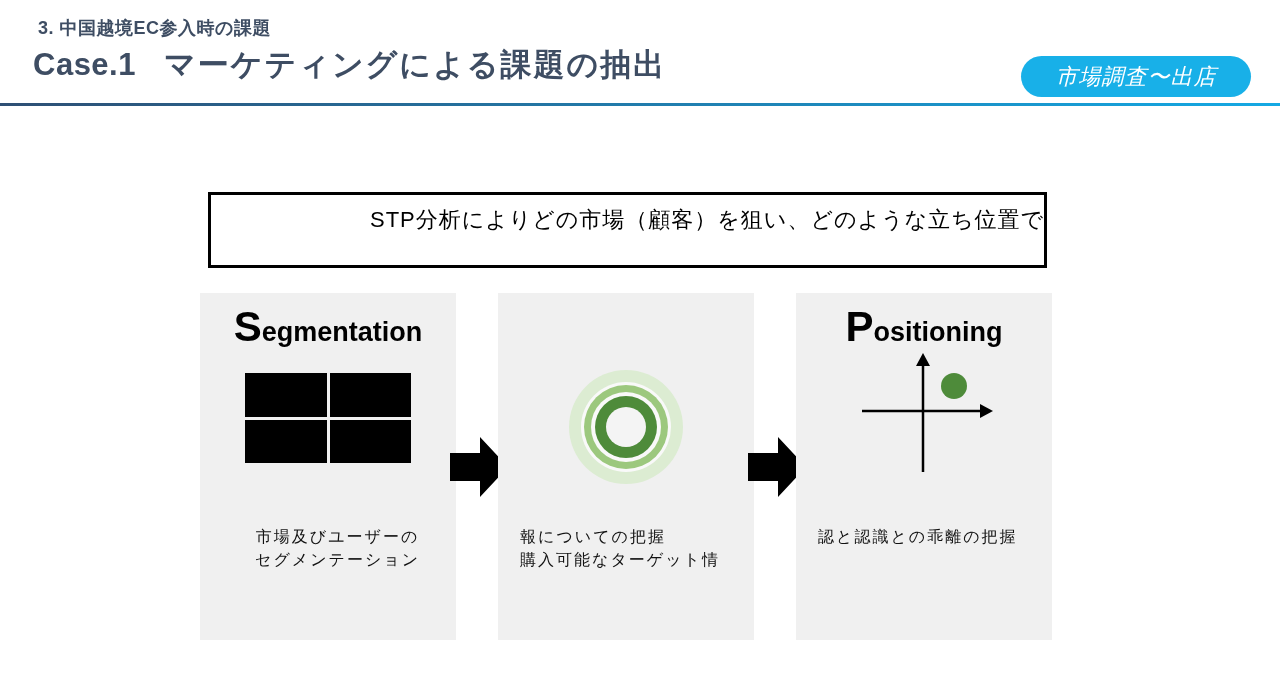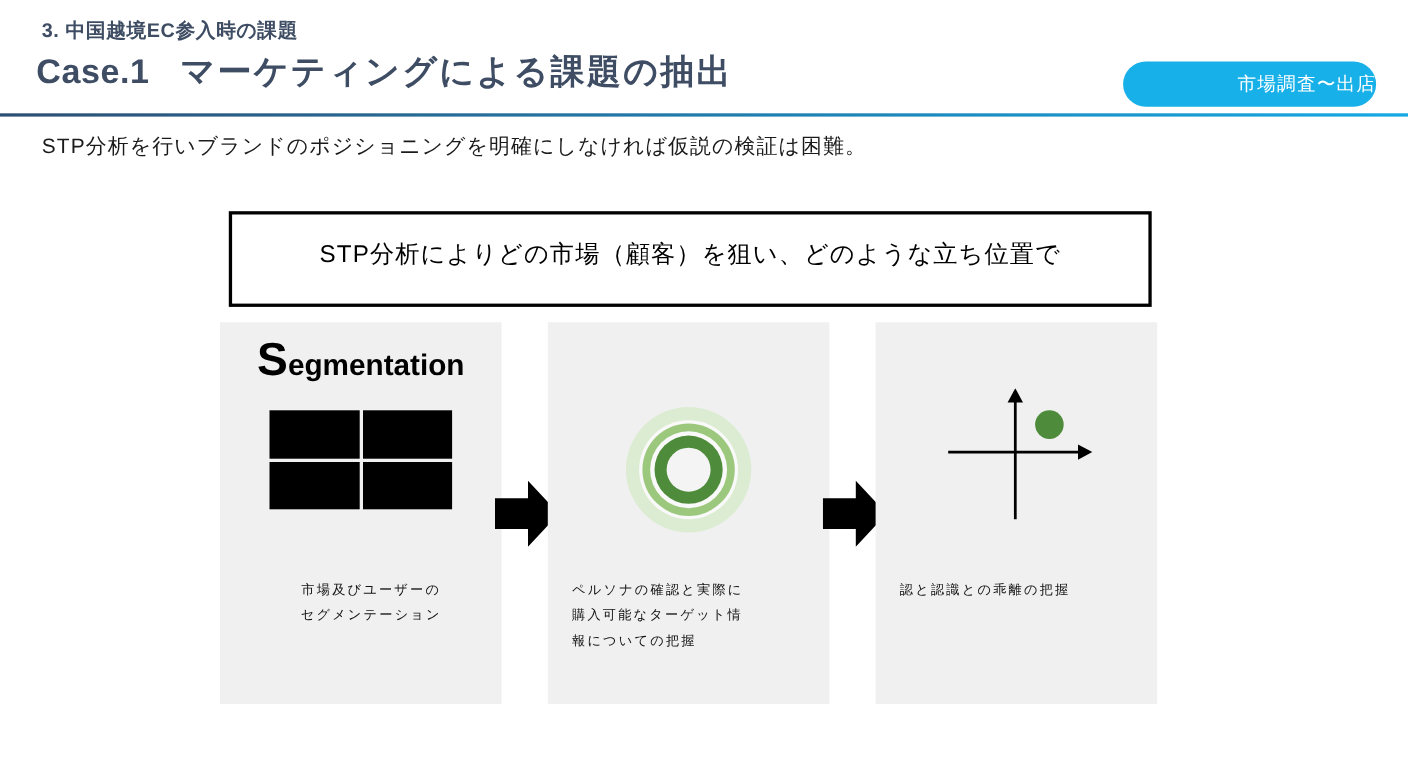--- a/index.html
+++ b/index.html
@@ -35,24 +35,25 @@
     white-space: nowrap;
   }
   .page-title .case-label { margin-right: 28px; letter-spacing: 0.5px; }
   .phase-badge {
     position: absolute;
     left: 1021px; top: 56px;
     width: 230px; height: 41px;
     background: var(--accent-blue, #18b0e8);
     border-radius: 21px;
     color: #ffffff;
-    font-size: 17px;
+    font-size: 22px;
     line-height: 41px;
-    text-align: right;
+    text-align: center;
     letter-spacing: 1px;
+    font-style: italic;
   }
   .divider {
     position: absolute;
     left: 0; top: 103px;
     width: 1280px; height: 3px;
     background: linear-gradient(to right, var(--divider-left, #2e4f74), var(--divider-right, #14a9e4));
   }
   .subtitle {
     position: absolute;
     left: 38px; top: 120px;
@@ -61,25 +62,25 @@
     letter-spacing: 1px;
   }
 
   
   .key-box {
     position: absolute;
     left: 208px; top: 192px;
     width: 833px; height: 61px;
     border: 3px solid #000000;
     background: #ffffff;
-    text-align: center;
+    text-align: right;
     font-size: 22px;
     line-height: 31px;
     color: #000000;
-    padding-top: 20px;
+    padding-top: 9px;
     letter-spacing: 1px;
   }
   .key-box div { display: block; }
 
   
   .col {
     position: absolute;
     top: 293px;
     width: 256px; height: 347px;
     background: var(--panel-bg, #f0f0f0);
@@ -96,21 +97,21 @@
     font-size: 27px;
     font-weight: bold;
     color: #000000;
   }
   .col-title::first-letter { font-size: 42px; }
 
   .col-desc {
     position: absolute;
     left: 22px; right: 3px; top: 232px;
     margin: 0;
-    font-size: 12px;
+    font-size: 16px;
     line-height: 23px;
     letter-spacing: 2px;
     color: #111111;
   }
   .col-desc span { display: block; }
   .col-desc.center { text-align: center; }
 
   
   .icon-grid {
     position: absolute;
@@ -151,21 +152,20 @@
   <div class="section-label">3. 中国越境EC参入時の課題</div>
 
   <h1 class="page-title">
     <span class="case-label">Case.1</span><span class="title-text">マーケティングによる課題の抽出</span>
   </h1>
 
   <div class="phase-badge">市場調査〜出店</div>
 
   <div class="divider"></div>
 
-  <div class="subtitle">STP分析を行いブランドのポジショニングを明確にしなければ仮説の検証は困難。</div>
 
   <div class="key-box">
     <div>STP分析によりどの市場（顧客）を狙い、どのような立ち位置で</div>
   </div>
 
   <section class="col c1">
     <h2 class="col-title">Segmentation</h2>
     <div class="icon-grid">
       <div class="cell"></div>
       <div class="cell"></div>
@@ -185,31 +185,31 @@
   <section class="col c2">
     <svg class="icon-bullseye" width="116" height="116" viewBox="0 0 116 116">
       <circle class="ring-pale" cx="58" cy="58" r="57"></circle>
       <circle class="ring-gap" cx="58" cy="58" r="45"></circle>
       <circle class="ring-mid" cx="58" cy="58" r="42"></circle>
       <circle class="ring-gap" cx="58" cy="58" r="35"></circle>
       <circle class="ring-dark" cx="58" cy="58" r="31"></circle>
       <circle class="ring-center" cx="58" cy="58" r="20"></circle>
     </svg>
     <p class="col-desc">
-      <span>ペルソナの確認と実際に</span>
+      <span>報についての把握</span>
       <span>購入可能なターゲット情</span>
-      <span>報についての把握</span>
     </p>
   </section>
 
   <svg class="flow-arrow a2" width="58" height="60" viewBox="0 0 58 60">
     <polygon points="0,16 30,16 30,0 58,30 30,60 30,44 0,44"></polygon>
   </svg>
 
   <section class="col c3">
+    <h2 class="col-title">Positioning</h2>
     <svg class="icon-axes" width="140" height="120" viewBox="0 0 140 120">
       <line class="axis-line" x1="69" y1="11" x2="69" y2="119"></line>
       <polygon class="axis-head" points="69,0 62,13 76,13"></polygon>
       <line class="axis-line" x1="8" y1="58" x2="127" y2="58"></line>
       <polygon class="axis-head" points="139,58 126,51 126,65"></polygon>
       <circle class="pos-dot" cx="100" cy="33" r="13"></circle>
     </svg>
     <p class="col-desc">
       <span>認と認識との乖離の把握</span>
     </p>

